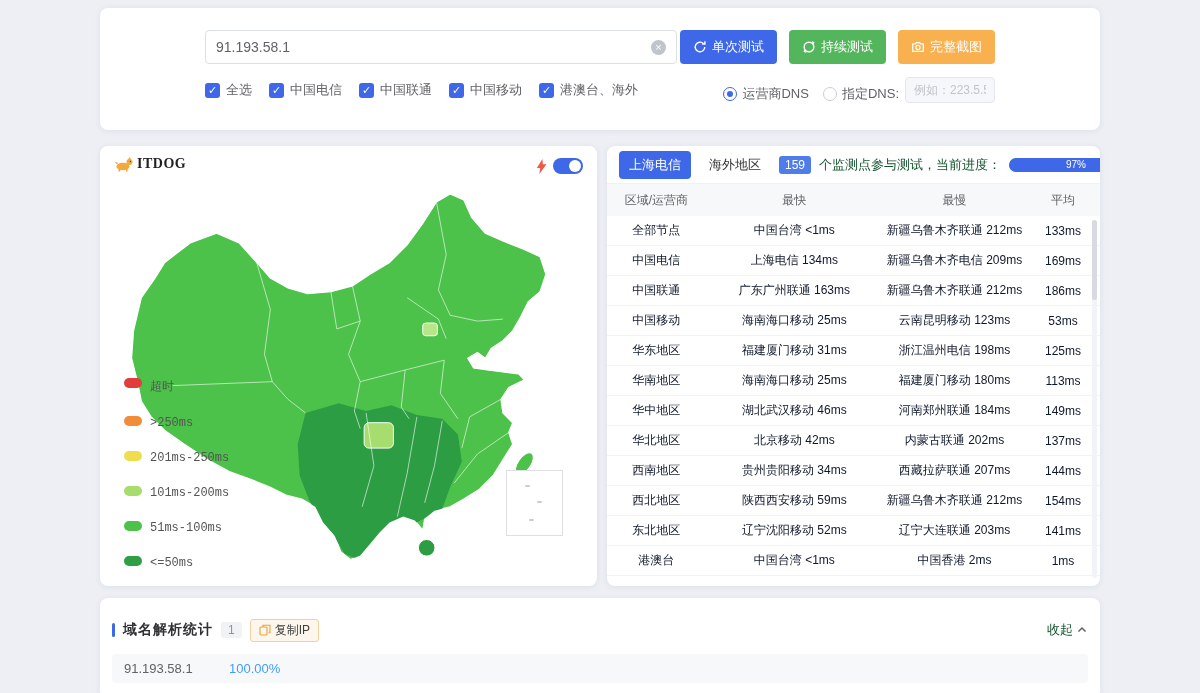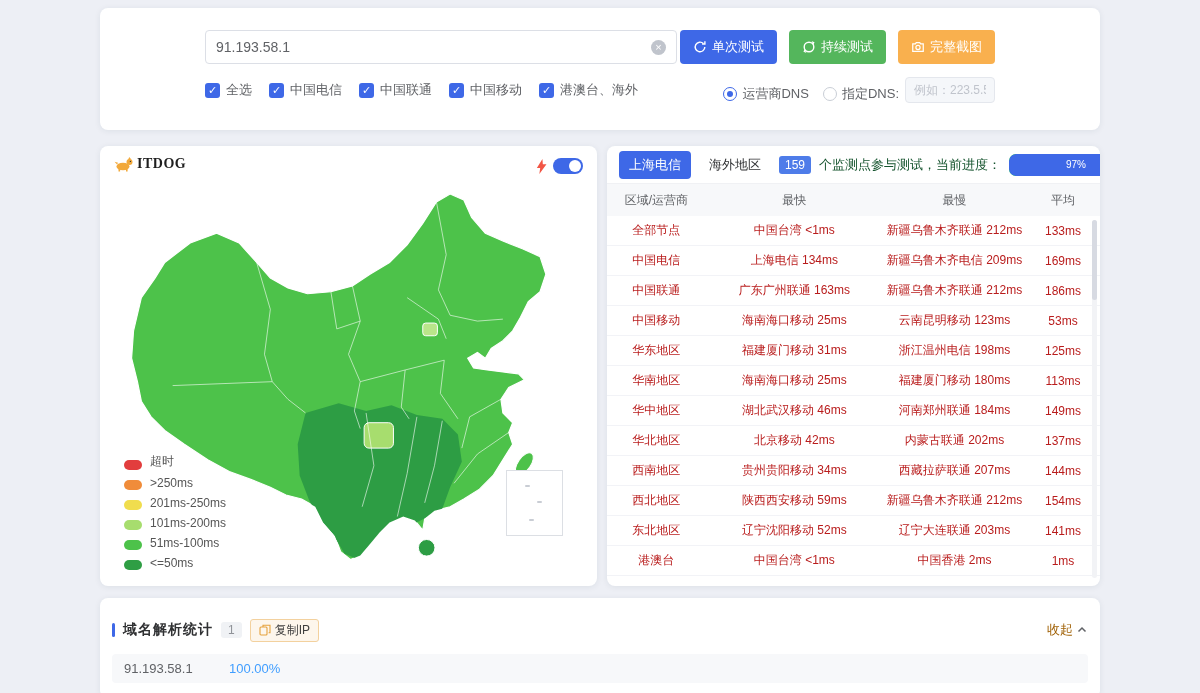--- a/index.html
+++ b/index.html
@@ -37,50 +37,50 @@
 
   
   .map-card { width:497px; height:440px; position:relative; flex:0 0 auto; }
   .logo { position:absolute; top:10px; left:14px; display:flex; align-items:flex-end; gap:3px; z-index:3; }
   .logo-text { font-family:Liberation Serif, serif; font-weight:bold; font-size:14px; color:#1f1f1f; letter-spacing:.5px; }
   .map-controls { position:absolute; top:12px; right:14px; display:flex; align-items:center; gap:6px; z-index:3; }
   .toggle { width:30px; height:16px; background:#3e68e7; border-radius:8px; position:relative; cursor:pointer; }
   .toggle-knob { position:absolute; right:2px; top:2px; width:12px; height:12px; background:#fff; border-radius:50%; }
   .china-map { position:absolute; left:14px; top:24px; width:469px; height:396px; }
   .legend { position:absolute; left:24px; bottom:16px; z-index:3; }
-  .legend-item { display:flex; align-items:flex-end; gap:8px; margin-top:6px; }
+  .legend-item { display:flex; align-items:flex-start; gap:8px; margin-top:21px;font-family:Liberation Mono, monospace; }
   .legend-swatch { width:18px; height:10px; border-radius:5px; flex:0 0 auto; }
   .legend-label { font-size:12px; color:#555; }
   .sea-inset { position:absolute; right:34px; bottom:50px; width:57px; height:66px; border:1px solid #dcdfe4; background:#fff; z-index:2; }
   .sea-dot { position:absolute; width:5px; height:2px; background:#c9cdd4; border-radius:1px; }
 
   
   .table-card { flex:1; height:440px; position:relative; overflow:hidden; }
   .monitor-header { height:38px; display:flex; align-items:center; padding:0 12px; gap:8px; border-bottom:1px solid #f0f1f4; }
   .tab { font-size:13px; padding:5px 10px; border-radius:4px; cursor:pointer; color:#303133; white-space:nowrap; }
   .tab.active { background:#3e68e7; color:#fff; }
   .count-badge { background:#4e7ce9; color:#fff; font-size:12px; padding:2px 6px; border-radius:3px; }
   .progress-label { font-size:13px; color:#14532d; white-space:nowrap; }
-  .progress { width:138px; height:22px; background:#22c55e; border-radius:7px; margin-left:auto; overflow:hidden; flex:0 0 auto; }
+  .progress { width:138px; height:14px; background:#22c55e; border-radius:7px; margin-left:auto; overflow:hidden; flex:0 0 auto; }
   .progress-fill { height:100%; background:#3e68e7; border-radius:7px; color:#fff; font-size:10px; display:flex; align-items:center; justify-content:center; }
   .t-head { display:grid; grid-template-columns:20% 36% 29% 15%; background:#f7f8fa; height:32px; align-items:center; font-size:12px; color:#606266; }
   .t-head > div { text-align:center; }
-  .t-row { display:grid; grid-template-columns:20% 36% 29% 15%; height:30px; align-items:center; border-bottom:1px solid #f2f3f7; font-size:12px; color:#b91c1c; }
+  .t-row { display:grid; grid-template-columns:20% 36% 29% 15%; height:30px; align-items:center; border-bottom:1px solid #f2f3f7; font-size:12px; color:#0f172a; }
   .t-cell { text-align:center; white-space:nowrap; overflow:hidden; }
   .v-scroll { position:absolute; top:74px; right:3px; bottom:8px; width:5px; background:#f2f3f6; border-radius:3px; }
   .v-thumb { position:absolute; top:0; width:5px; height:80px; background:#d7dae2; border-radius:3px; }
 
   
   .bottom-card { width:1000px; margin:12px auto 0; padding:21px 12px 15px; }
   .stats-header { display:flex; align-items:center; gap:8px; height:22px; }
   .title-bar { width:3px; height:14px; background:#3e68e7; border-radius:2px; }
   .stats-title { font-size:14px; color:#303133; font-weight:bold; letter-spacing:1px; }
   .count-badge-gray { background:#f0f2f5; color:#909399; font-size:12px; padding:1px 7px; border-radius:3px; }
   .copy-btn { display:inline-flex; align-items:center; gap:4px; border:1px solid #f3d19e; background:#fdf6ec; color:#404040; font-size:12px; padding:2px 8px; border-radius:3px; cursor:pointer; font-family:inherit; }
-  .collapse { margin-left:auto; display:flex; align-items:center; gap:3px; font-size:13px; color:#a16207; cursor:pointer;justify-content:flex-end; }
+  .collapse { margin-left:auto; display:flex; align-items:center; gap:3px; font-size:13px; color:#14532d; cursor:pointer;justify-content:flex-end; }
   .ip-row { margin-top:13px; background:#f7f8fa; border-radius:4px; height:29px; display:flex; align-items:center; padding:0 12px; font-size:13px; }
   .ip-text { color:#606266; width:95px; }
   .percent-text { color:#409eff; margin-left:10px; }
 </style>
 </head>
 <body>
 
 <div class="card top-card">
   <div class="top-inner">
     <div class="row1">

